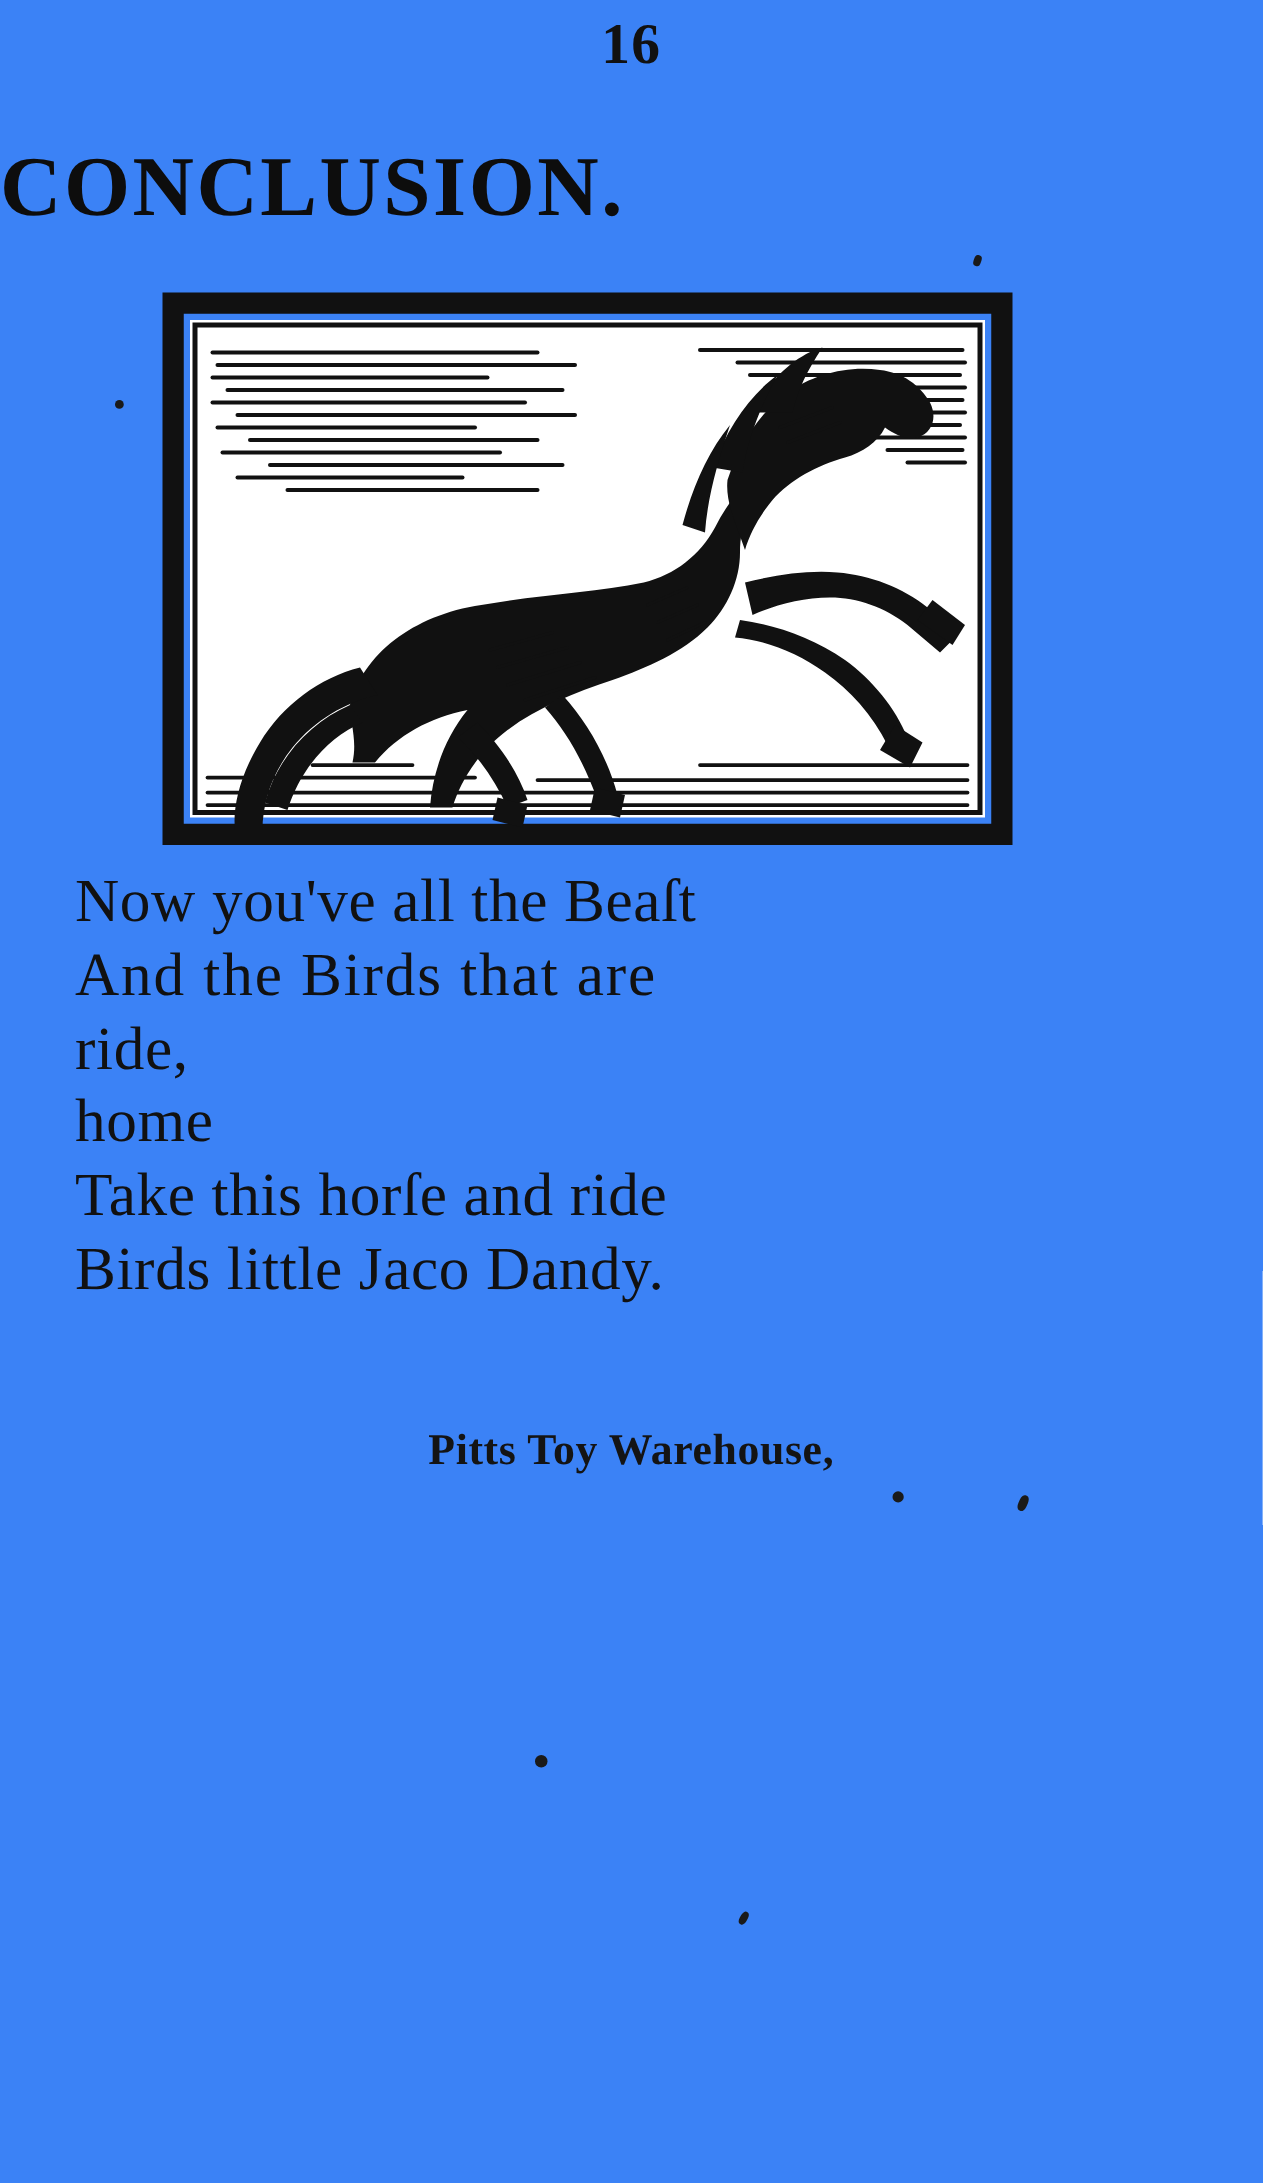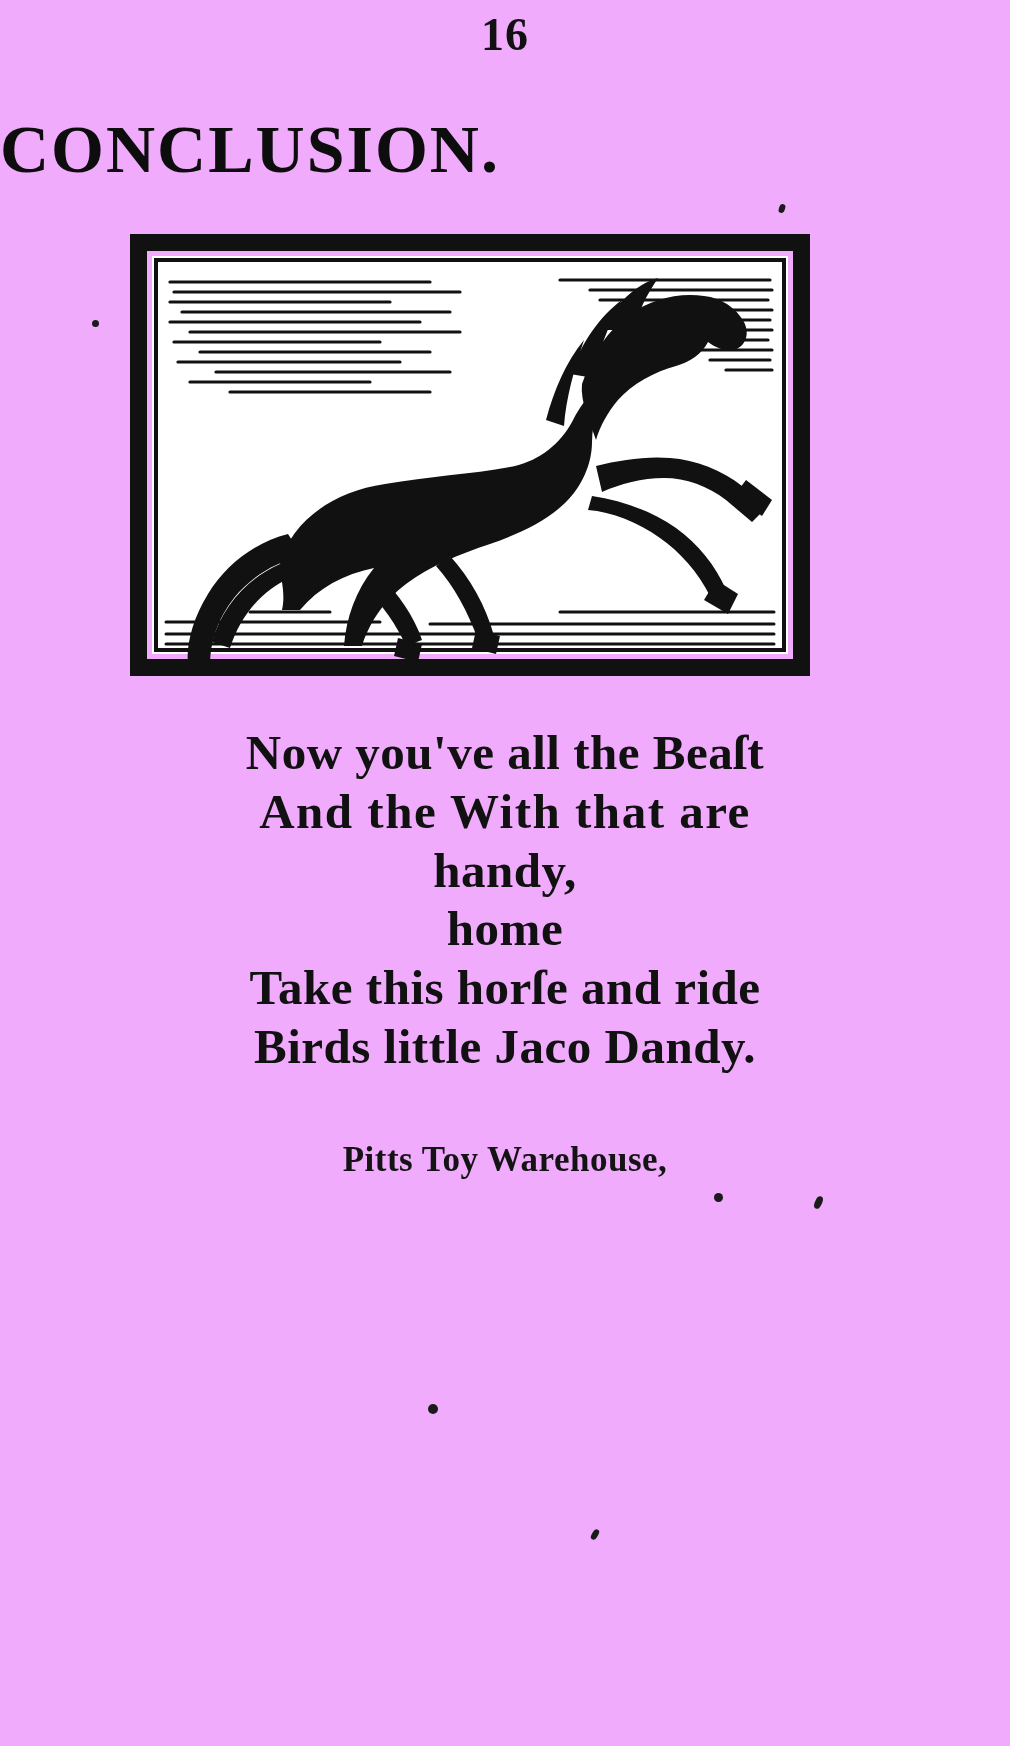--- a/index.html
+++ b/index.html
@@ -12,21 +12,21 @@
     height: 1746px;
     position: relative;
     font-family: "Liberation Serif", serif;
     color: #0a0a0a;
     overflow: hidden;
   }
 
   .page {
     position: absolute;
     inset: 0;
-    background: #f0abfc;
+    background: #3b82f6;
   }
 
   .page-number {
     position: absolute;
     top: 8px;
     left: 0;
     width: 100%;
     text-align: center;
     font-family: "Liberation Serif", serif;
     font-size: 46px;
@@ -56,28 +56,28 @@
     height: 442px;
   }
   .woodcut svg {
     display: block;
     width: 100%;
     height: 100%;
   }
 
   .verse {
     position: absolute;
-    top: 724px;
+    top: 692px;
     left: 60px;
     width: 890px;
-    text-align: center;
+    text-align: left;
     font-family: "Liberation Serif", serif;
     font-size: 49px;
     line-height: 1.20;
-    font-weight: 700;
+    font-weight: 400;
     color: #111;
     letter-spacing: 0.5px;
   }
   .verse .line {
     display: block;
     white-space: nowrap;
   }
   .verse .line.wide {
     letter-spacing: 1.5px;
   }
@@ -245,22 +245,22 @@
         <line x1="396" y1="264" x2="428" y2="250"></line>
         <line x1="404" y1="278" x2="434" y2="264"></line>
         <line x1="494" y1="108" x2="536" y2="92"></line>
         <line x1="500" y1="120" x2="542" y2="104"></line>
       </g>
     </svg>
   </div>
 
   <div class="verse">
     <span class="line">Now you've all the Beaſt</span>
-    <span class="line wide">And  the  With  that  are</span>
-    <span class="line">handy,</span>
+    <span class="line wide">And  the  Birds  that  are</span>
+    <span class="line">ride,</span>
     <span class="line">home</span>
     <span class="line">Take  this  horſe and ride</span>
     <span class="line">Birds little Jacᴏ Dandy.</span>
   </div>
 
   <div class="imprint">Pitts Toy Warehouse,</div>
 
   <span class="speck s1"></span>
   <span class="speck s2"></span>
   <span class="speck s3"></span>

